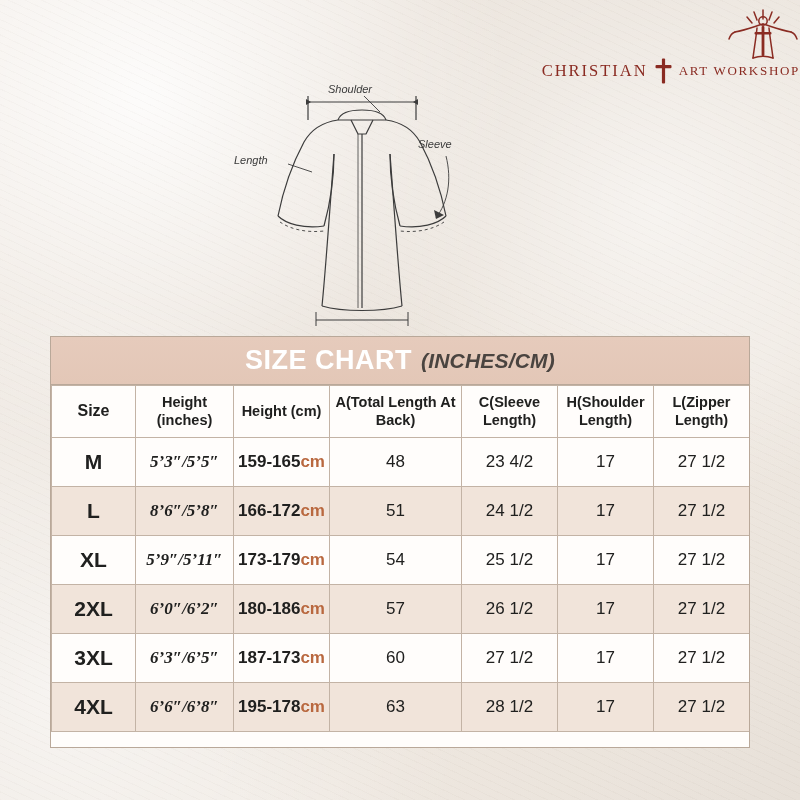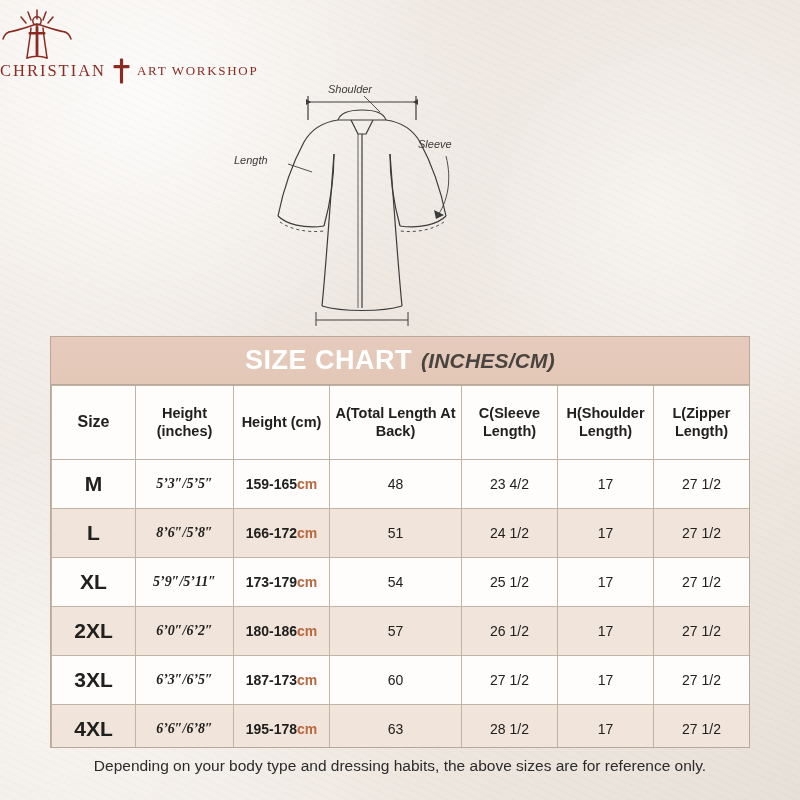--- a/index.html
+++ b/index.html
@@ -35,21 +35,21 @@
   }
 
   .page { position: relative; width: 800px; height: 800px; }
 
   
   .brand {
     position: absolute;
     top: 8px; left: 0; right: 0;
     display: flex;
     flex-direction: column;
-    align-items: flex-start;
+    align-items: flex-end;
   }
   .brand-emblem { width: 74px; height: 52px; display: block; }
   .brand-row {
     display: flex;
     align-items: center;
     justify-content: center;
     gap: 7px;
     margin-top: -2px;
   }
   .brand-word {
@@ -122,29 +122,29 @@
   table.size col.c5 { width: 96px; }
   table.size col.c6 { width: 96px; }
 
   table.size th, table.size td {
     border: 1px solid #c3b3a5;
     text-align: center;
     vertical-align: middle;
     color: #20201f;
   }
   table.size thead th {
-    height: 74px;
+    height: 52px;
     font-size: 14.5px;
     font-weight: bold;
     line-height: 1.18;
     padding: 2px 3px;
     background: #fffdfb;
   }
   table.size thead th.size-th { font-size: 16px; }
-  table.size tbody td { height: 49px; font-size: 14px; padding: 2px 3px; }
+  table.size tbody td { height: 49px; font-size: 17px; padding: 2px 3px; }
   table.size tbody tr.alt td { background: #f1e4da; }
   table.size tbody tr td:first-child {
     font-size: 21px;
     font-weight: bold;
   }
   td.hin {
     font-family: "Liberation Serif", serif;
     font-style: italic;
     font-weight: bold;
     font-size: 16px;
@@ -342,14 +342,13 @@
           <td class="hcm"><span>195-178</span><span class="u">cm</span></td>
           <td>63</td>
           <td>28 1/2</td>
           <td>17</td>
           <td>27 1/2</td>
         </tr>
       </tbody>
     </table>
   </div>
 
-  <div class="footnote">Depending on your body type and dressing habits, the above sizes are for reference only.</div>
 </div>
 
 </body></html>

